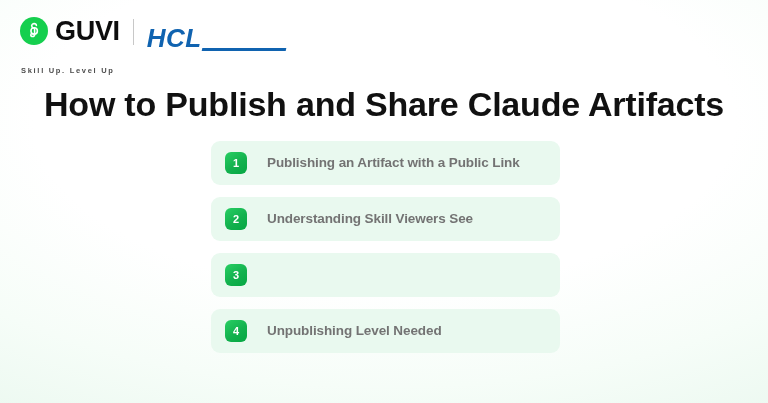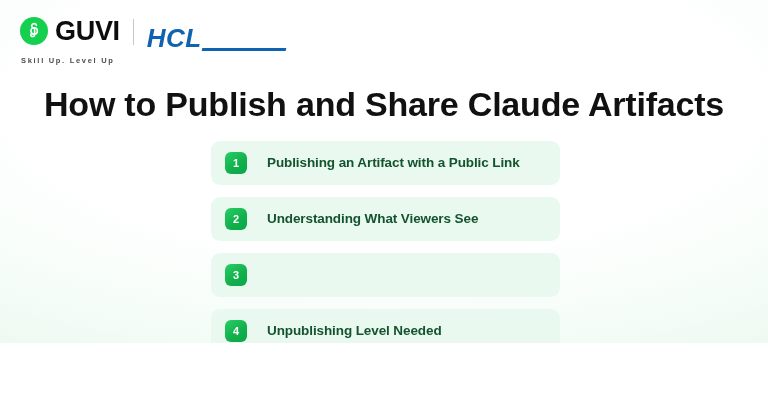--- a/index.html
+++ b/index.html
@@ -10,21 +10,21 @@
     width: 768px;
     height: 403px;
     overflow: hidden;
     font-family: "Liberation Sans", sans-serif;
     background: #ffffff;
   }
 
   .slide {
     position: relative;
     width: 768px;
-    height: 343px;
+    height: 403px;
     box-sizing: border-box;
     background:
       radial-gradient(ellipse 120% 110% at 50% 30%, #ffffff 0%, #ffffff 38%, #f6fdf8 60%, #eaf8ef 82%, #e4f6ec 100%);
     overflow: hidden;
   }
 
   
   .brand-bar {
     position: absolute;
     left: 20px;
@@ -60,21 +60,21 @@
   .guvi-word {
     font-family: "Liberation Sans", sans-serif;
     font-size: 27px;
     font-weight: bold;
     letter-spacing: -0.3px;
     color: #0d0d0d;
     line-height: 1;
   }
 
   .guvi-tagline {
-    margin-top: 12px;
+    margin-top: 22px;
     margin-left: 1px;
     font-size: 7.5px;
     font-weight: bold;
     letter-spacing: 1.7px;
     color: #4b4b4b;
     line-height: 1;
     white-space: nowrap;
   }
 
   .brand-divider {
@@ -155,21 +155,21 @@
     align-items: center;
     justify-content: center;
     flex: none;
     line-height: 1;
   }
 
   .step-label {
     margin-left: 20px;
     font-size: 13.5px;
     font-weight: bold;
-    color: #14532d;
+    color: #737373;
     letter-spacing: -0.1px;
     line-height: 1.2;
     white-space: nowrap;
   }
 </style>
 </head>
 <body>
 
 <div class="slide">
 
@@ -201,21 +201,21 @@
 
   <div class="steps">
 
     <div class="step-row">
       <span class="step-badge">1</span>
       <span class="step-label">Publishing an Artifact with a Public Link</span>
     </div>
 
     <div class="step-row">
       <span class="step-badge">2</span>
-      <span class="step-label">Understanding What Viewers See</span>
+      <span class="step-label">Understanding Skill Viewers See</span>
     </div>
 
     <div class="step-row">
       <span class="step-badge">3</span>
     </div>
 
     <div class="step-row">
       <span class="step-badge">4</span>
       <span class="step-label">Unpublishing Level Needed</span>
     </div>

